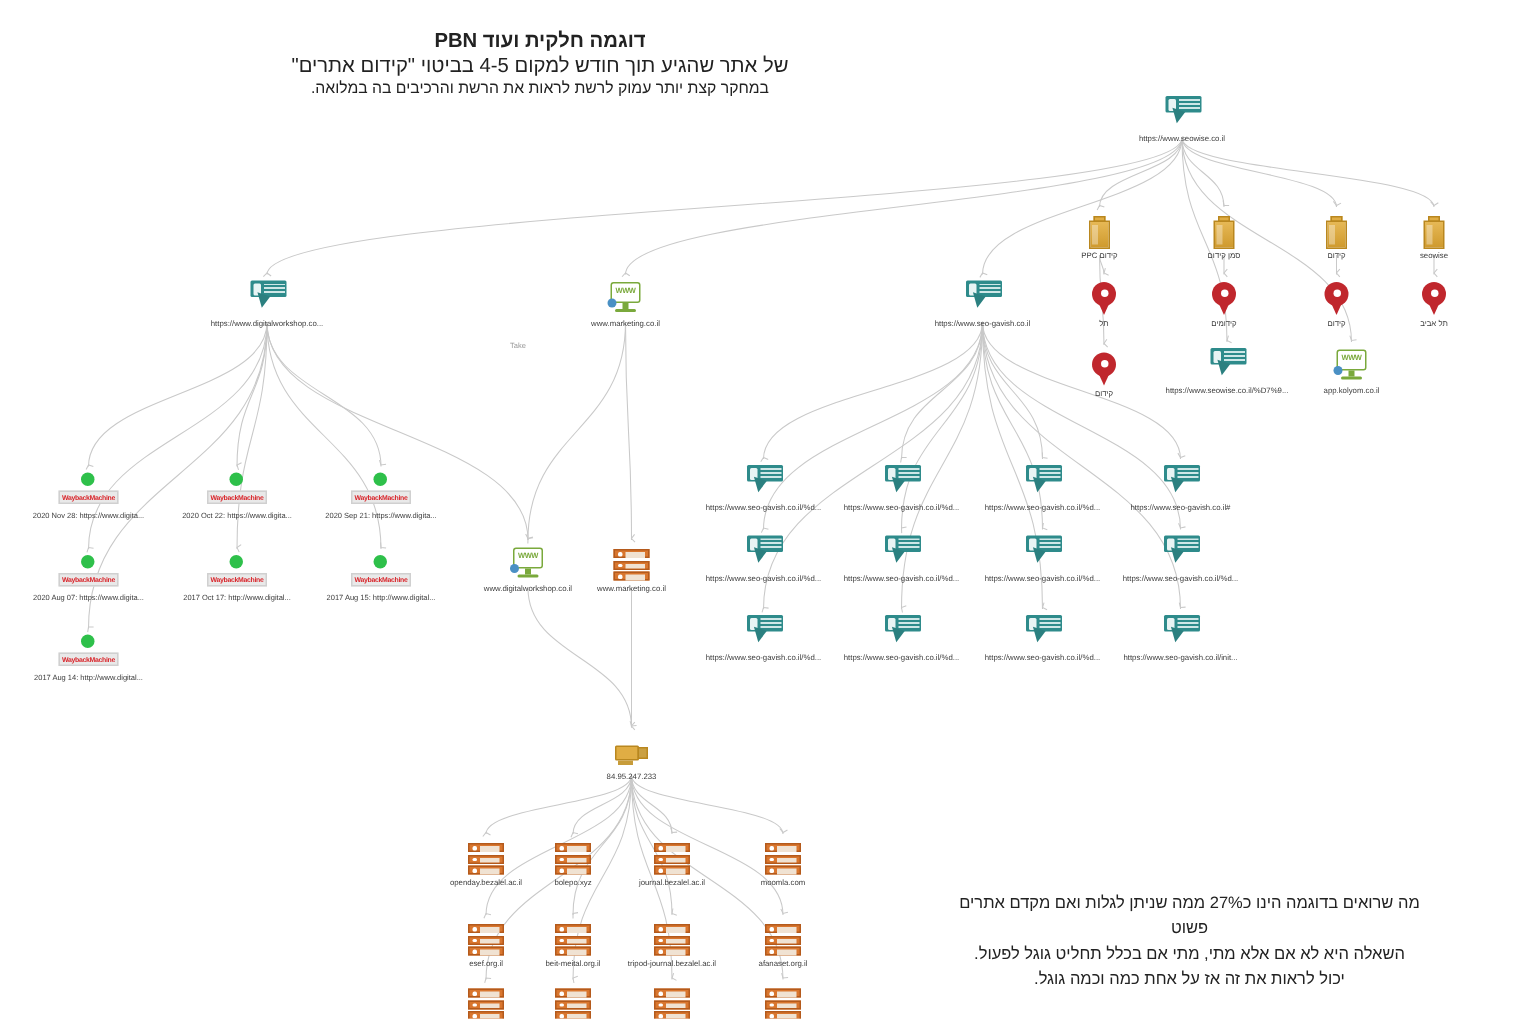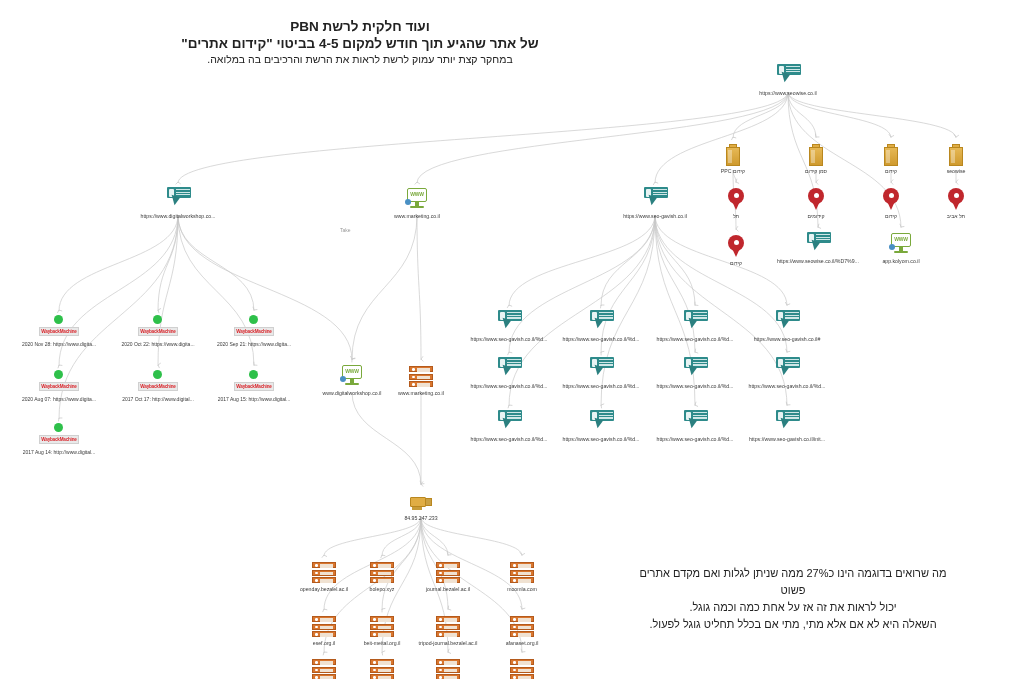--- a/index.html
+++ b/index.html
@@ -4,25 +4,25 @@
 <style>
   html,body{margin:0;padding:0;background:#fff;}
   body{width:1024px;height:679px;overflow:hidden;
        font-family:"Liberation Sans","DejaVu Sans",sans-serif;color:#222;}
   #stage{position:relative;width:1024px;height:679px;background:#ffffff;}
 
   
   .rtl{direction:rtl;text-align:center;}
   #header{position:absolute;left:150px;top:18px;width:420px;}
   #header .t1{font-size:13.5px;font-weight:bold;line-height:17px;}
-  #header .t2{font-size:13.5px;font-weight:bold;line-height:17px;}
+  #header .t2{font-size:13.5px;font-weight:normal;line-height:17px;}
   #header .t3{font-size:10.5px;line-height:14px;margin-top:3px;}
   #header .t4{font-size:10.5px;line-height:14px;}
 
-  #footnote{position:absolute;left:628px;top:565px;width:330px;
+  #footnote{position:absolute;left:628px;top:594px;width:330px;
             font-size:11px;line-height:17px;}
 
   
   #edges{position:absolute;left:0;top:0;width:1024px;height:679px;
          pointer-events:none;}
 
   
   .node{position:absolute;transform:translate(-50%,0);
         text-align:center;width:118px;}
   .node .gfx{height:26px;display:flex;align-items:flex-end;
@@ -110,21 +110,21 @@
       background:#caa043;border:1px solid #b9871f;box-sizing:border-box;}
   .g-nic .pin{position:absolute;left:3px;top:14px;width:10px;height:3px;
       background:#c79c3a;}
 </style>
 </head>
 <body>
 
 <div id="stage">
 
   <div id="header" class="rtl">
-    <div class="t1">ועוד חלקית לרשת PBN</div>
+    <div class="t1">דוגמה חלקית ועוד PBN</div>
     <div class="t2">של אתר שהגיע תוך חודש למקום 4-5 בביטוי "קידום אתרים"</div>
     <div class="t4">במחקר קצת יותר עמוק לרשת לראות את הרשת והרכיבים בה במלואה.</div>
   </div>
 
   <svg id="edges" viewBox="0 0 1024 679">
       <path d="M788,92 C788,137.5 178,137.5 178,183" fill="none" stroke="#c9c9c9" stroke-width="0.7"></path>
       <path d="M-2.2,-2.6 L0,0 L-2.2,2.6" fill="none" stroke="#c9c9c9" stroke-width="0.7" transform="translate(178,182) rotate(265.7341979137546)"></path>
       <path d="M788,92 C788,137.5 417,137.5 417,183" fill="none" stroke="#c9c9c9" stroke-width="0.7"></path>
       <path d="M-2.2,-2.6 L0,0 L-2.2,2.6" fill="none" stroke="#c9c9c9" stroke-width="0.7" transform="translate(417,182) rotate(263.0080746533322)"></path>
       <path d="M788,92 C788,137.5 655,137.5 655,183" fill="none" stroke="#c9c9c9" stroke-width="0.7"></path>
@@ -828,17 +828,17 @@
               <em></em>
             </span>
           </span>
         </div>
         <div class="lbl"></div>
       </div>
     </div>
 
   <div id="footnote" class="rtl">
     <div>מה שרואים בדוגמה הינו כ27% ממה שניתן לגלות ואם מקדם אתרים פשוט</div>
+    <div>השאלה היא לא אם אלא מתי, מתי אם בכלל תחליט גוגל לפעול.</div>
     <div>יכול לראות את זה אז על אחת כמה וכמה גוגל.</div>
-    <div>השאלה היא לא אם אלא מתי, מתי אם בכלל תחליט גוגל לפעול.</div>
   </div>
 
 </div>
 
 </body></html>

